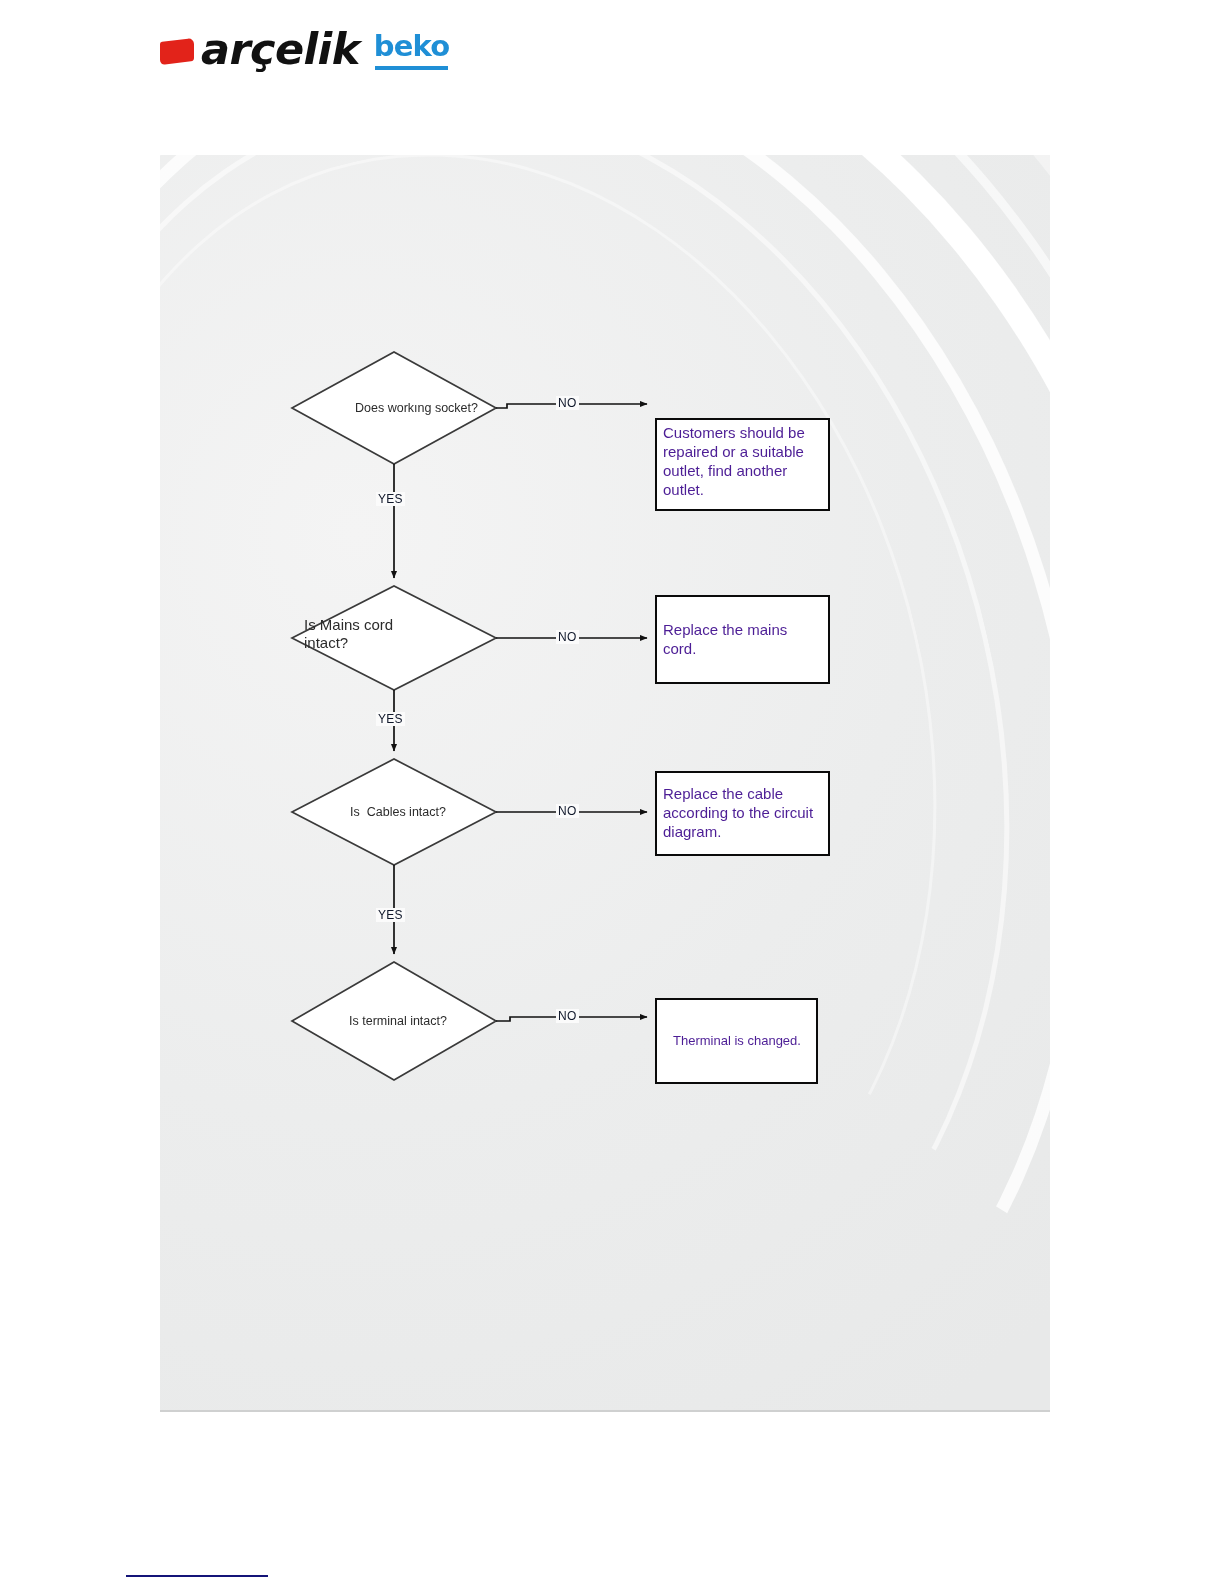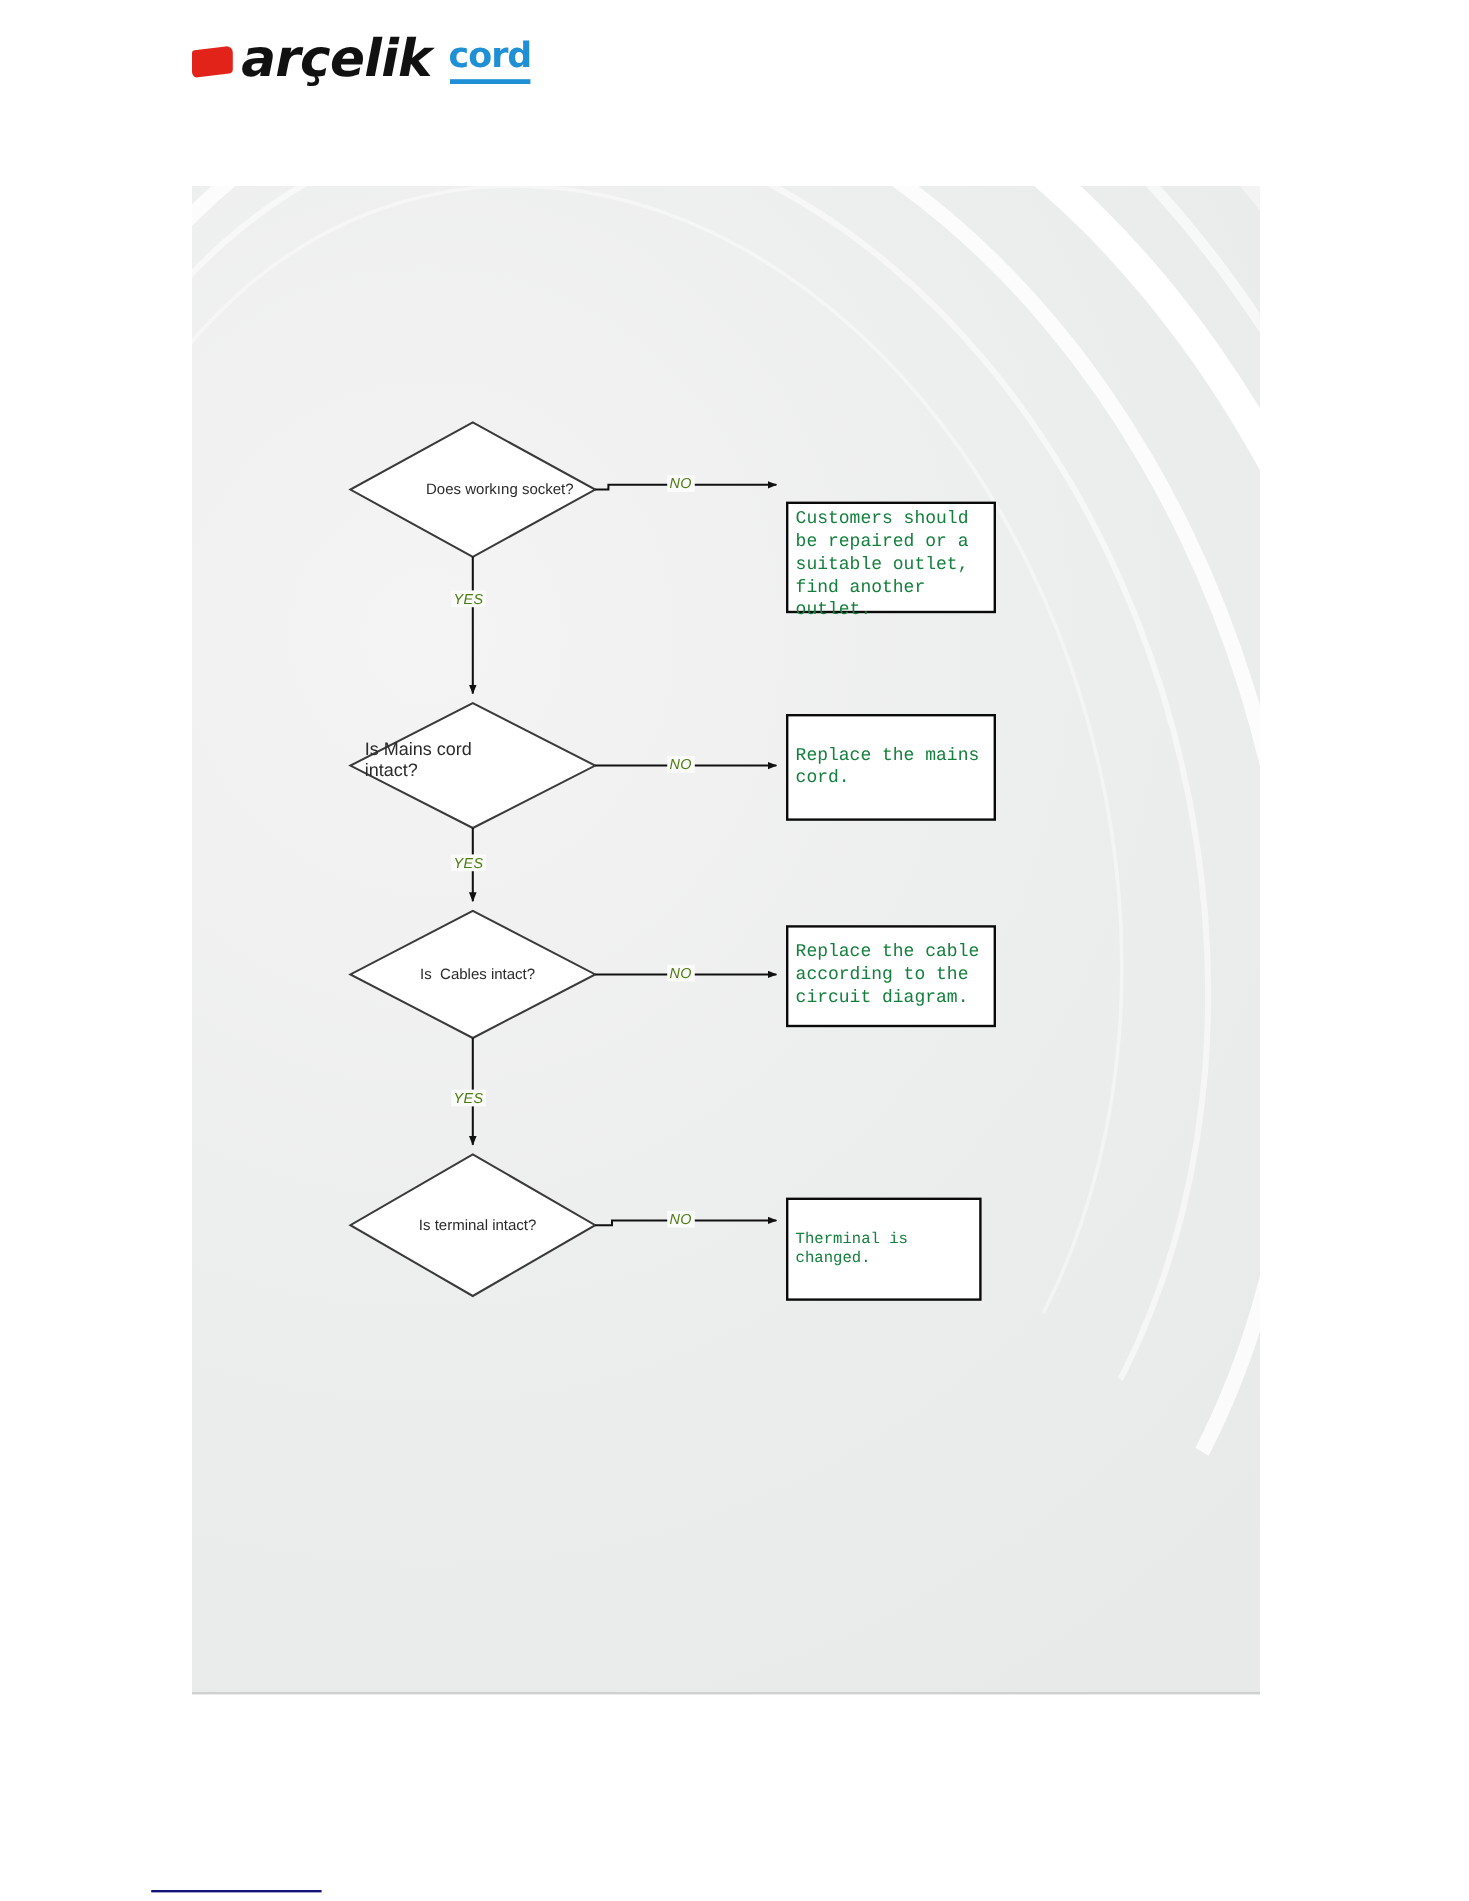--- a/index.html
+++ b/index.html
@@ -146,47 +146,46 @@
     position: absolute;
     left: 0;
     top: 0;
   }
 
   .node-box {
     position: absolute;
     background: #ffffff;
     border: 2px solid #0a0a0a;
     box-sizing: border-box;
-    color: #15803d;
-    font-family: Liberation Mono, monospace;
+    color: #4c1d95;
+    font-family: Liberation Sans, sans-serif;
     display: flex;
     padding: 4px 5px 4px 6px;
   }
   .node-box .txt { line-height: 1.26; }
   .box-topleft { align-items: flex-start; justify-content: flex-start; }
   .box-midleft { align-items: center; justify-content: flex-start; }
   .box-center  { align-items: center; justify-content: center; }
 
   .diamond-label {
     position: absolute;
     color: #2b2b2b;
     font-family: "Liberation Sans", sans-serif;
     white-space: pre;
     line-height: 1.22;
   }
 
   .edge-label {
     position: absolute;
     background: #fbfbfb;
-    color: #4d7c0f;
+    color: #0f172a;
     font-family: "Liberation Sans", sans-serif;
     font-size: 12px;
     letter-spacing: 0.3px;
     padding: 0 2px;
-    font-style: italic;
   }
 
   
   .footnote-rule {
     position: absolute;
     left: 126px;
     top: 1575px;
     width: 142px;
     height: 0;
     border-top: 2px solid #141478;
@@ -194,21 +193,21 @@
 </style>
 </head>
 <body>
 
 <div class="brand-header">
   <div class="arcelik-lockup">
     <span class="arcelik-flag"></span>
     <span class="arcelik-word">arçelik</span>
   </div>
   <div class="beko-lockup">
-    <span class="beko-word">cord</span>
+    <span class="beko-word">beko</span>
     <span class="beko-underline"></span>
   </div>
 </div>
 
 <div class="page-panel">
   <span class="swoosh sw5"></span>
   <span class="swoosh sw3"></span>
   <span class="swoosh sw1"></span>
   <span class="swoosh sw2"></span>
   <span class="swoosh sw4"></span>

